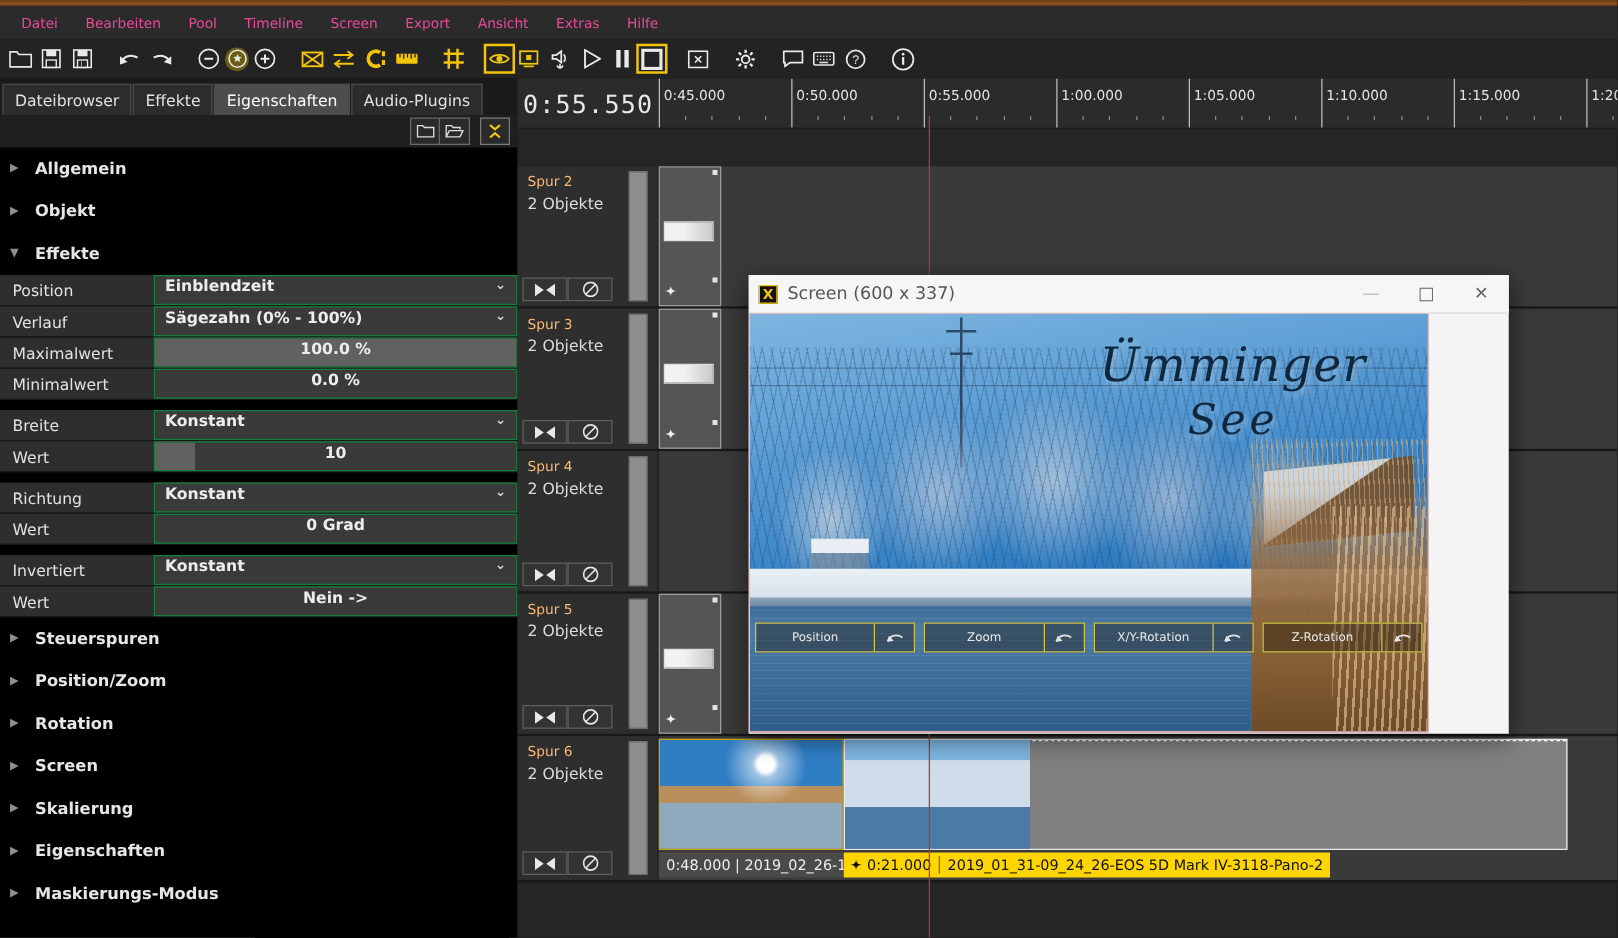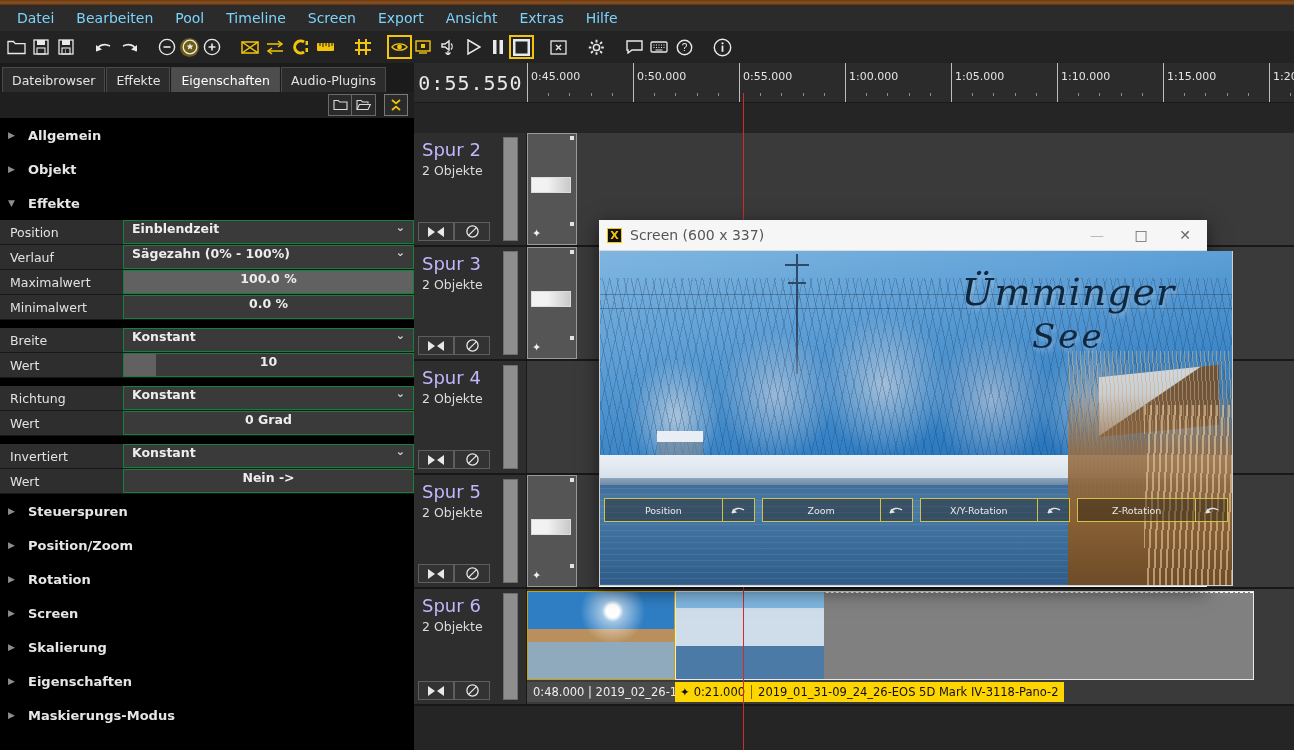--- a/index.html
+++ b/index.html
@@ -12,21 +12,21 @@
     position:relative;
   }
 
   
   .win-edge{ position:absolute; left:0; top:0; width:1294px; height:5px;
              background:linear-gradient(#6b3c14,#8a5120 60%,#5a3010); }
 
   
   .menubar{ position:absolute; left:0; top:5px; width:1294px; height:26px;
             background:#2b2b2b; display:flex; align-items:center; padding-left:6px; }
-  .menubar .mi{ padding:4px 11px; color:#7dd3fc; font-size:14px; white-space:nowrap; cursor:default; }
+  .menubar .mi{ padding:4px 11px; color:#ec4899; font-size:11px; white-space:nowrap; cursor:default; }
 
   
   .toolbar{ position:absolute; left:0; top:31px; width:1294px; height:32px;
             background:#232323; display:flex; align-items:center; padding-left:4px; gap:1px; }
   .tb{ width:24px; height:24px; display:flex; align-items:center; justify-content:center;
        color:#e9e9e9; position:relative; }
   .tb.sep{ width:12px; }
   .tb svg{ display:block; }
   .tb.y{ color:#f2c50a; }
   .tb.framed{ outline:2px solid #f2c50a; width:21px; height:20px; }
@@ -84,21 +84,21 @@
              font-size:20px; color:#e8e8e8; letter-spacing:1px; background:#2b2b2b; }
   .ticks{ flex:1; position:relative; background:#2b2b2b; }
   .tick{ position:absolute; top:0; bottom:0; border-left:1px solid #bdbdbd; }
   .tick span{ position:absolute; left:3px; top:7px; font-size:11px; color:#e4e4e4;
               white-space:nowrap; }
   .subtick{ position:absolute; bottom:6px; width:1px; height:3px; background:#8d8d8d; }
 
   .tracks{ position:absolute; left:0; top:70px; right:0; bottom:0; overflow:hidden; }
   .track{ display:flex; border-bottom:2px solid #181818; position:relative; }
   .thead{ width:113px; background:#2e2e2e; position:relative; border-right:1px solid #1a1a1a; }
-  .thead .tname{ padding:6px 0 0 8px; font-size:18px; color:#c4b5fd; }
+  .thead .tname{ padding:6px 0 0 8px; font-size:11px; color:#fdba74; }
   .thead .tcnt{ padding:3px 0 0 8px; font-size:12.5px; color:#dcdcdc; }
   .thead .btns{ position:absolute; left:4px; bottom:4px; display:flex; }
   .tbtn{ width:36px; height:19px; border:1px solid #5e5e5e; background:#333;
          display:flex; align-items:center; justify-content:center; color:#e8e8e8; }
   .thead .vbar{ position:absolute; right:8px; top:4px; bottom:4px; width:15px;
                 background:#8e8e8e; border:1px solid #6d6d6d; }
   .tbody{ flex:1; background:#3a3a3a; position:relative; }
 
   .leftclip{ position:absolute; left:0; top:0; width:50px; bottom:0; background:#555;
              border:1px solid #9a9a9a; }
@@ -131,21 +131,21 @@
             background:#f6f6f6; border-bottom:1px solid #dcdcdc; }
   .swicon{ width:15px; height:15px; background:#111; border:1px solid #f2c50a;
            color:#f2c50a; font-size:11px; font-weight:bold; display:flex;
            align-items:center; justify-content:center; margin-right:8px; }
   .swtext{ font-size:14px; color:#555; }
   .swbtns{ margin-left:auto; display:flex; }
   .swb{ width:44px; height:30px; display:flex; align-items:center; justify-content:center;
         color:#666; font-size:14px; }
   .swb.dim{ color:#bbb; }
 
-  .preview{ position:relative; width:634px; height:335px; overflow:hidden;
+  .preview{ position:relative; width:544px; height:335px; overflow:hidden;
             border:1px solid #cfcfcf; border-top:none; background:#ef4444; }
 
   
   .sky{ position:absolute; inset:0;
         background:linear-gradient(170deg,#7fb6e0 0%,#5d9fd6 25%,#2f7ec4 55%,#1f6bb4 75%,#2a74b8 100%); }
   
   .treeband{ position:absolute; left:0; right:0; top:6%; height:62%;
     background:
       radial-gradient(ellipse 70px 90px at 12% 70%, rgba(188,205,222,.85), transparent 65%),
       radial-gradient(ellipse 90px 100px at 28% 60%, rgba(175,195,218,.8), transparent 65%),

